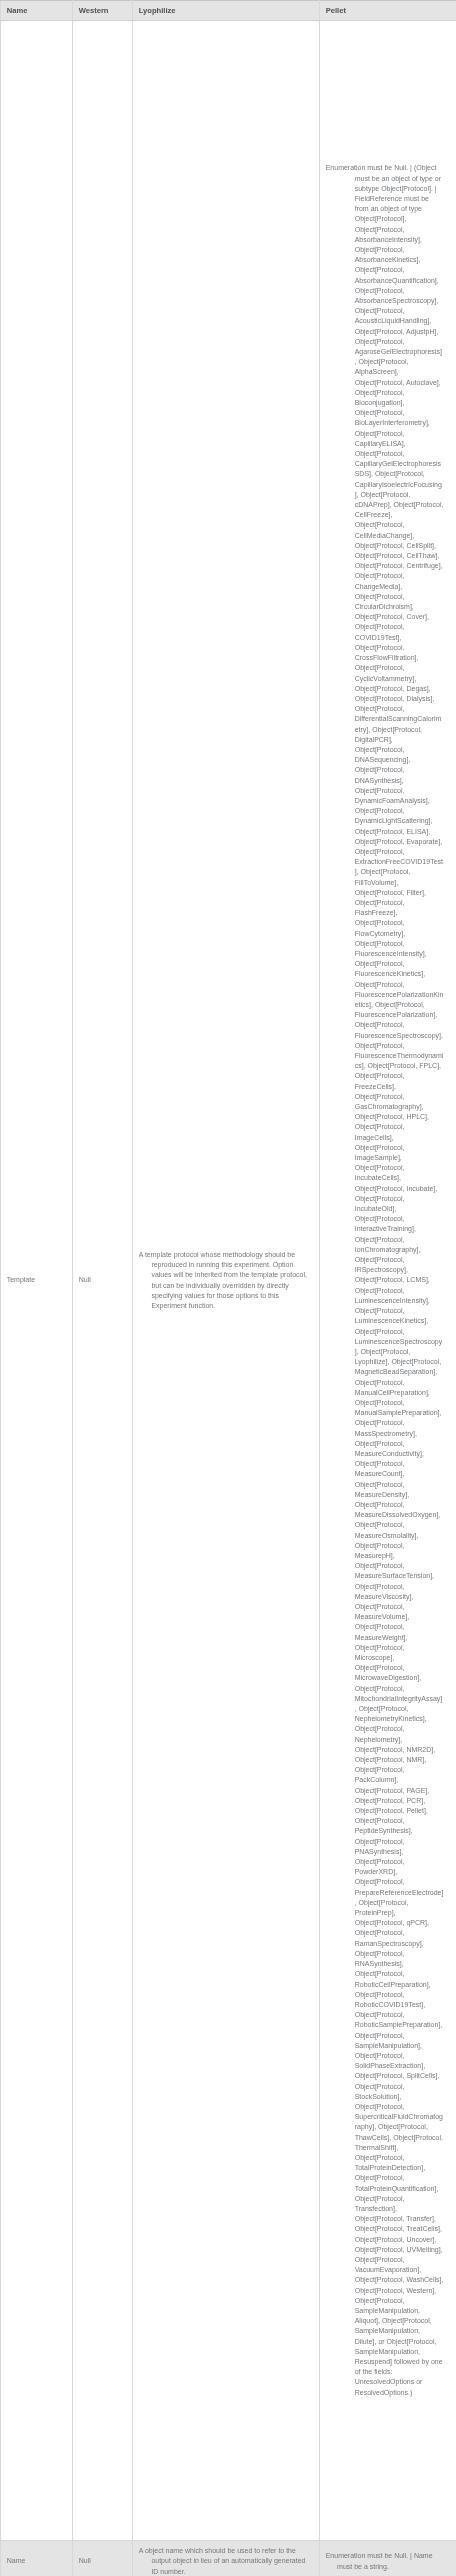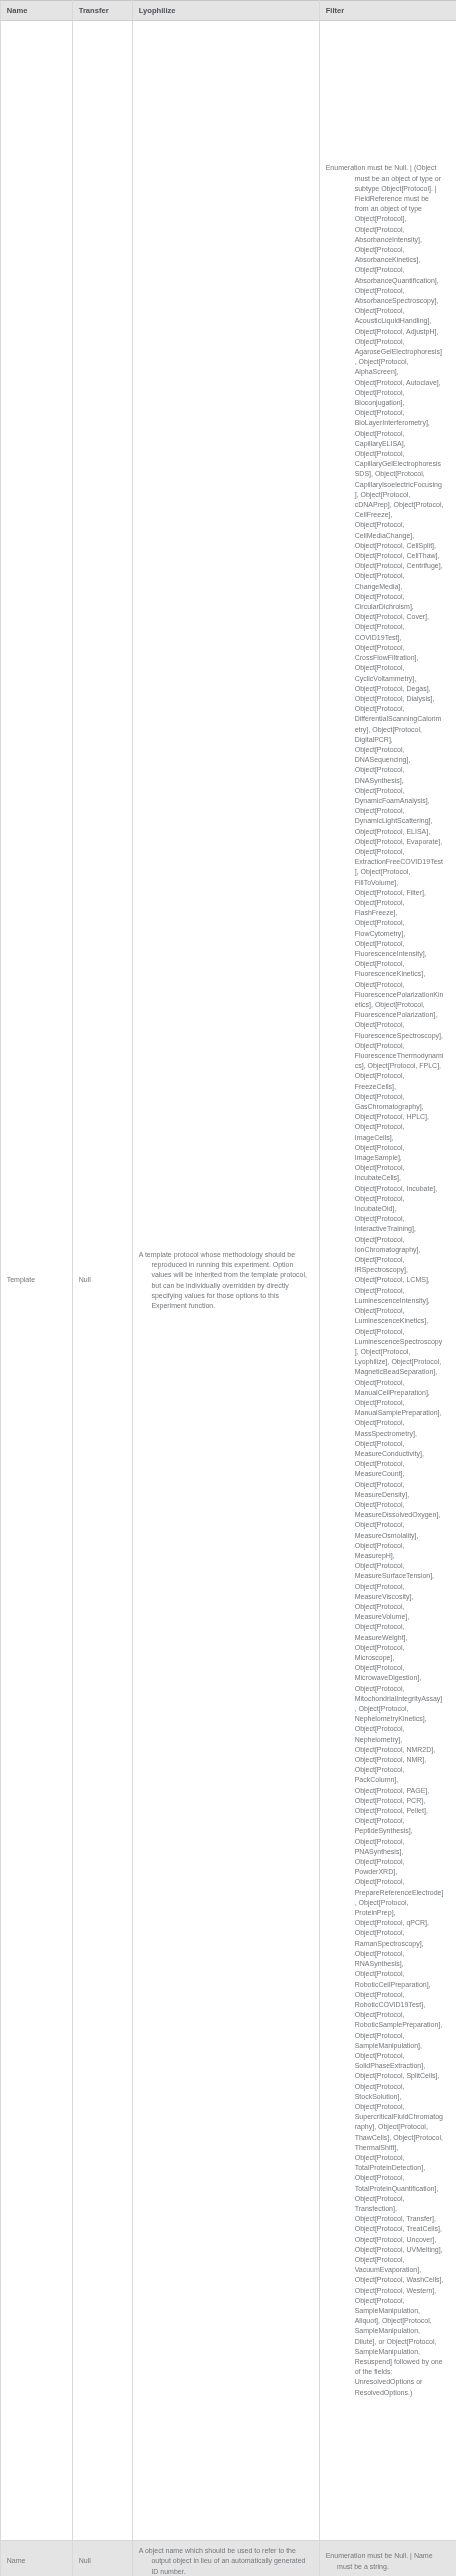--- a/index.html
+++ b/index.html
@@ -69,23 +69,23 @@
   <table class="options-table">
     <colgroup>
       <col class="c-name">
       <col class="c-default">
       <col class="c-desc">
       <col class="c-pattern">
     </colgroup>
     <thead>
       <tr>
         <th>Name</th>
-        <th>Transfer</th>
+        <th>Western</th>
         <th>Lyophilize</th>
-        <th>Filter</th>
+        <th>Pellet</th>
       </tr>
     </thead>
     <tbody>
       <tr class="row-template">
         <td>
           <div class="name-cell">Template</div>
         </td>
         <td>
           <div class="default-cell">Null</div>
         </td>

